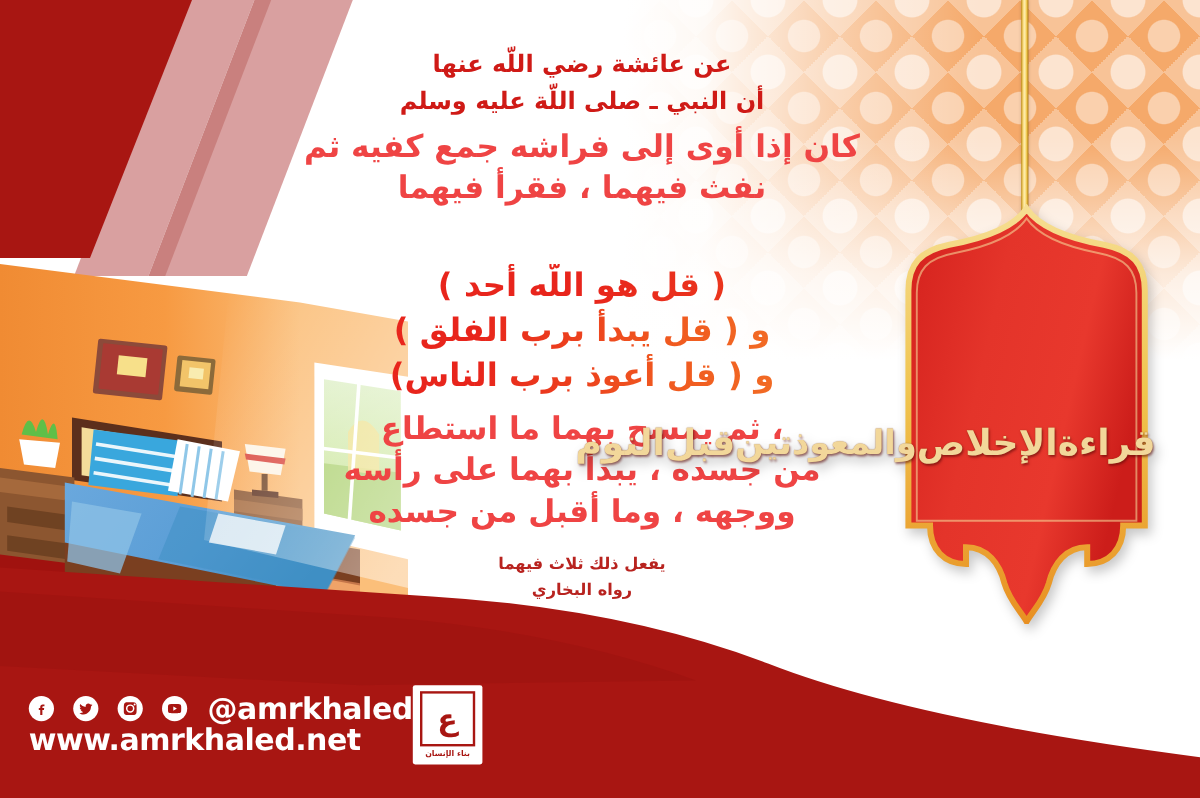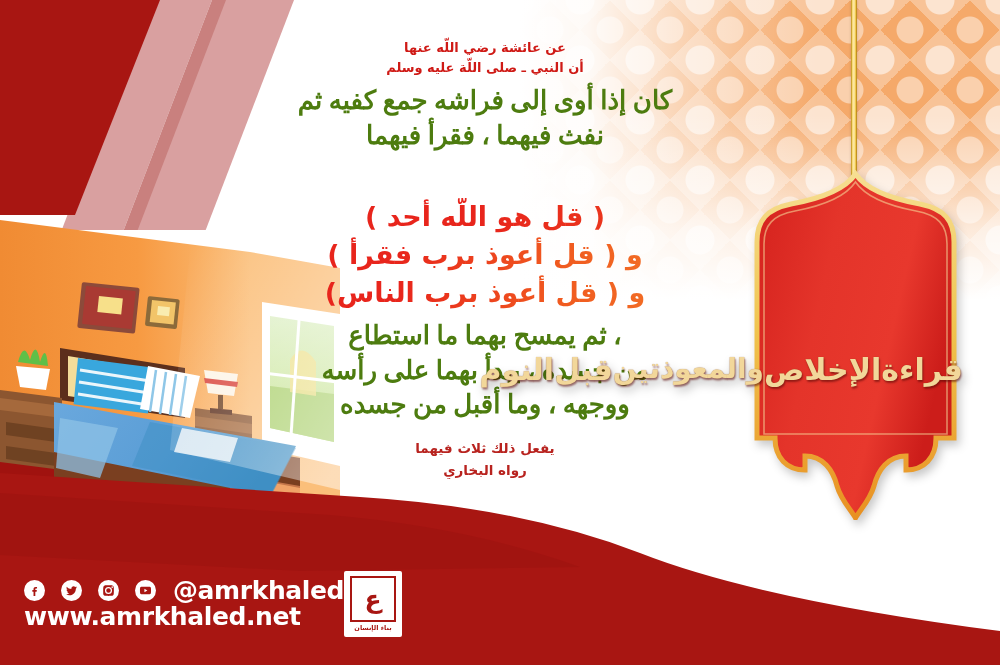--- a/index.html
+++ b/index.html
@@ -89,32 +89,31 @@
   
   .text-col {
     position:absolute;
     left:215px; top:38px;
     width:540px;
     text-align:center;
     direction:rtl;
   }
   .attrib-top {
     color:#cf1a16;
-    font-size:13px;
+    font-size:20px;
     font-weight:bold;
     line-height:1.55;
     letter-spacing:.2px;
   }
   .body-line {
-    color:#4d7c0f;
+    color:#ef4444;
     font-weight:bold;
     font-size:26px;
     line-height:1.32;
     white-space:nowrap;
-    font-family:Liberation Serif, serif;
   }
   .body-lines { margin-top:6px; }
   .verse {
     font-weight:bold;
     font-size:27px;
     line-height:1.40;
     white-space:nowrap;
     background:linear-gradient(100deg,#e8251c 0%,#e8251c 34%,#f0581f 62%,#f4812a 100%);
     -webkit-background-clip:text;
     background-clip:text;
@@ -334,21 +333,21 @@
       <div>أن النبي ـ صلى اللّة عليه وسلم</div>
     </div>
 
     <div class="body-lines">
       <div class="body-line">كان إذا أوى إلى فراشه جمع كفيه ثم</div>
       <div class="body-line">نفث فيهما ، فقرأ فيهما</div>
     </div>
 
     <div class="verses">
       <div class="verse v1">( قل هو اللّه أحد )</div>
-      <div class="verse">و ( قل أعوذ برب فقرأ )</div>
+      <div class="verse">و ( قل يبدأ برب الفلق )</div>
       <div class="verse">و ( قل أعوذ برب الناس)</div>
     </div>
 
     <div class="body-lines2">
       <div class="body-line">، ثم يمسح بهما ما استطاع</div>
       <div class="body-line">من جسده ، يبدأ بهما على رأسه</div>
       <div class="body-line">ووجهه ، وما أقبل من جسده</div>
     </div>
 
     <div class="attrib-bottom">

